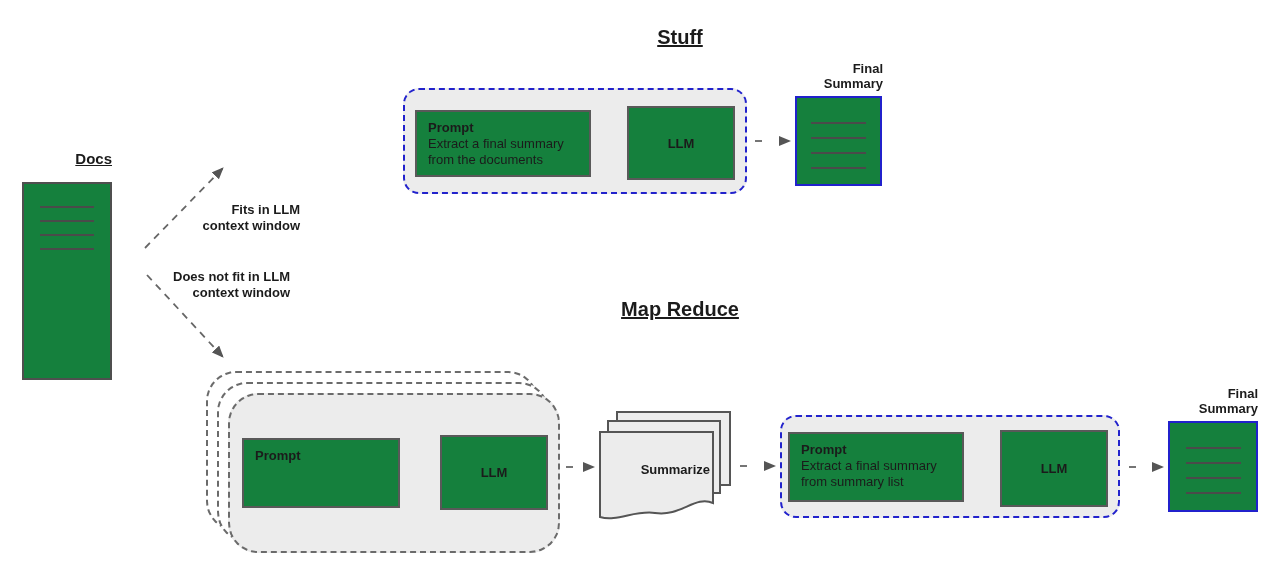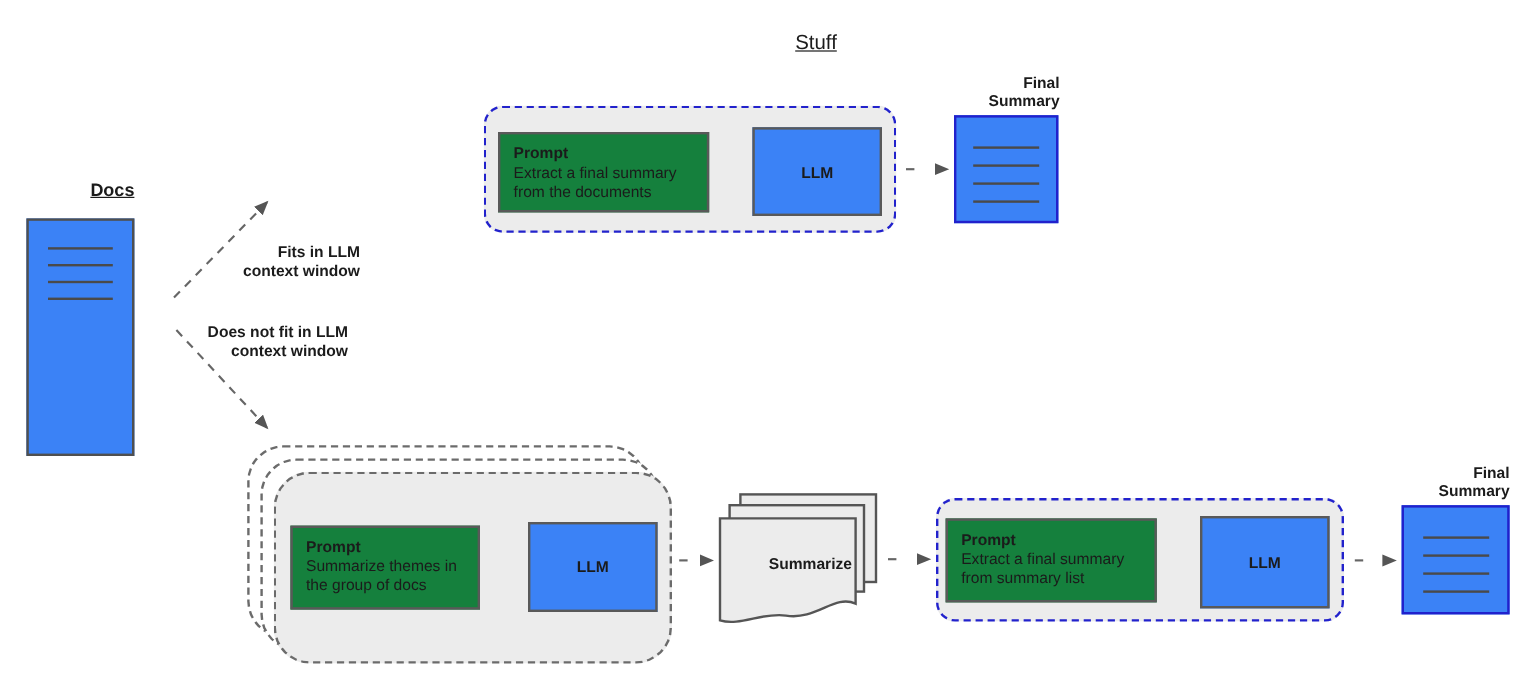--- a/index.html
+++ b/index.html
@@ -20,21 +20,21 @@
 
   
   svg.overlay {
     position: absolute; left: 0; top: 0;
     width: 1280px; height: 570px;
     pointer-events: none;
   }
 
   
   .shape {
-    background: #3b82f6;
+    background: #15803d;
     border: 2px solid #595959;
   }
   .blue-solid { border: 2px solid #2121cc; }
   .blue-dash {
     background: #ececec;
     border: 2px dashed #2222cc;
     border-radius: 16px;
   }
   .stack-layer {
     border: 2px dashed #6b6b6b;
@@ -56,21 +56,21 @@
     display: flex; align-items: center; justify-content: center;
     font-weight: bold; font-size: 13px;
   }
 
   .label {
     font-weight: bold; font-size: 13px; line-height: 16px;
     text-align: right;
   }
   .small-label { line-height: 15px; }
   .section-title {
-    font-weight: normal; font-size: 17px;
+    font-weight: bold; font-size: 20px;
     text-align: center;
     text-decoration: underline;
   }
   .docs-label { font-size: 15px; text-decoration: underline; }
 
   
   .doclines { position: absolute; left: 0; right: 0; }
   .doclines .ln {
     height: 2px; background: #4a4a4a;
     margin: 0 auto 12px auto;
@@ -133,29 +133,28 @@
 Summary</div>
   <div class="abs shape blue-solid" style="left:795px; top:96px; width:87px; height:90px;">
     <div class="doclines fs" style="top:24px;">
       <div class="ln"></div>
         <div class="ln"></div>
         <div class="ln"></div>
         <div class="ln"></div>
     </div>
   </div>
 
+  <div class="abs section-title" style="left:590px; top:298px; width:180px;">Map Reduce</div>
 
   <div class="abs stack-layer" style="left:206px; top:371px; width:332px; height:160px;"></div>
   <div class="abs stack-layer" style="left:217px; top:382px; width:332px; height:160px;"></div>
   <div class="abs stack-layer stack-front" style="left:228px; top:393px; width:332px; height:160px;"></div>
 
   <div class="abs prompt-box" style="left:242px; top:438px; width:158px; height:70px;">
     <div class="prompt-title">Prompt</div>
-    <div class="pre">Summarize themes in
-the group of docs</div>
   </div>
 
   <div class="abs shape llm-box" style="left:440px; top:435px; width:108px; height:75px;">LLM</div>
 
   <svg class="abs" style="left:593px; top:405px;" width="145" height="120" viewBox="0 0 145 120" xmlns="http://www.w3.org/2000/svg">
     <g stroke="#555555" stroke-width="2" fill="#ececec">
       <rect x="24" y="7" width="113" height="73"></rect>
       <rect x="15" y="16" width="112" height="72"></rect>
       <path d="M7 27 L120 27 L120 98 C102 90 88 112 62 108 C42 105 24 117 7 112 Z"></path>
     </g>

